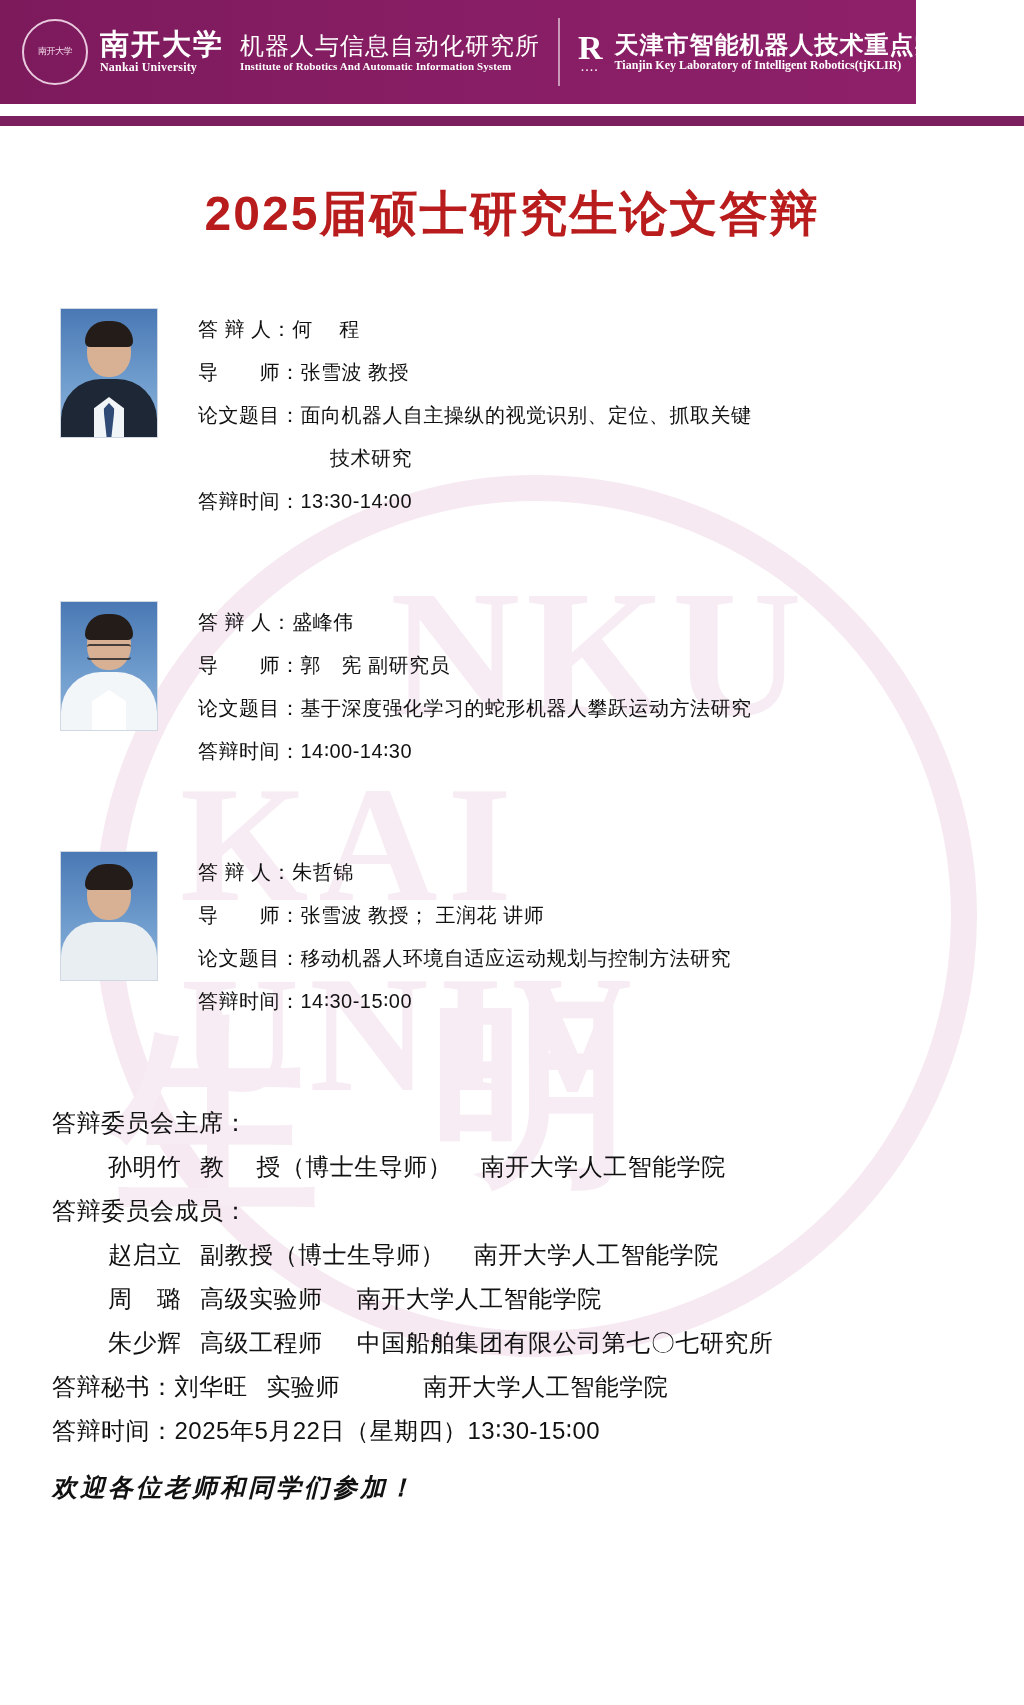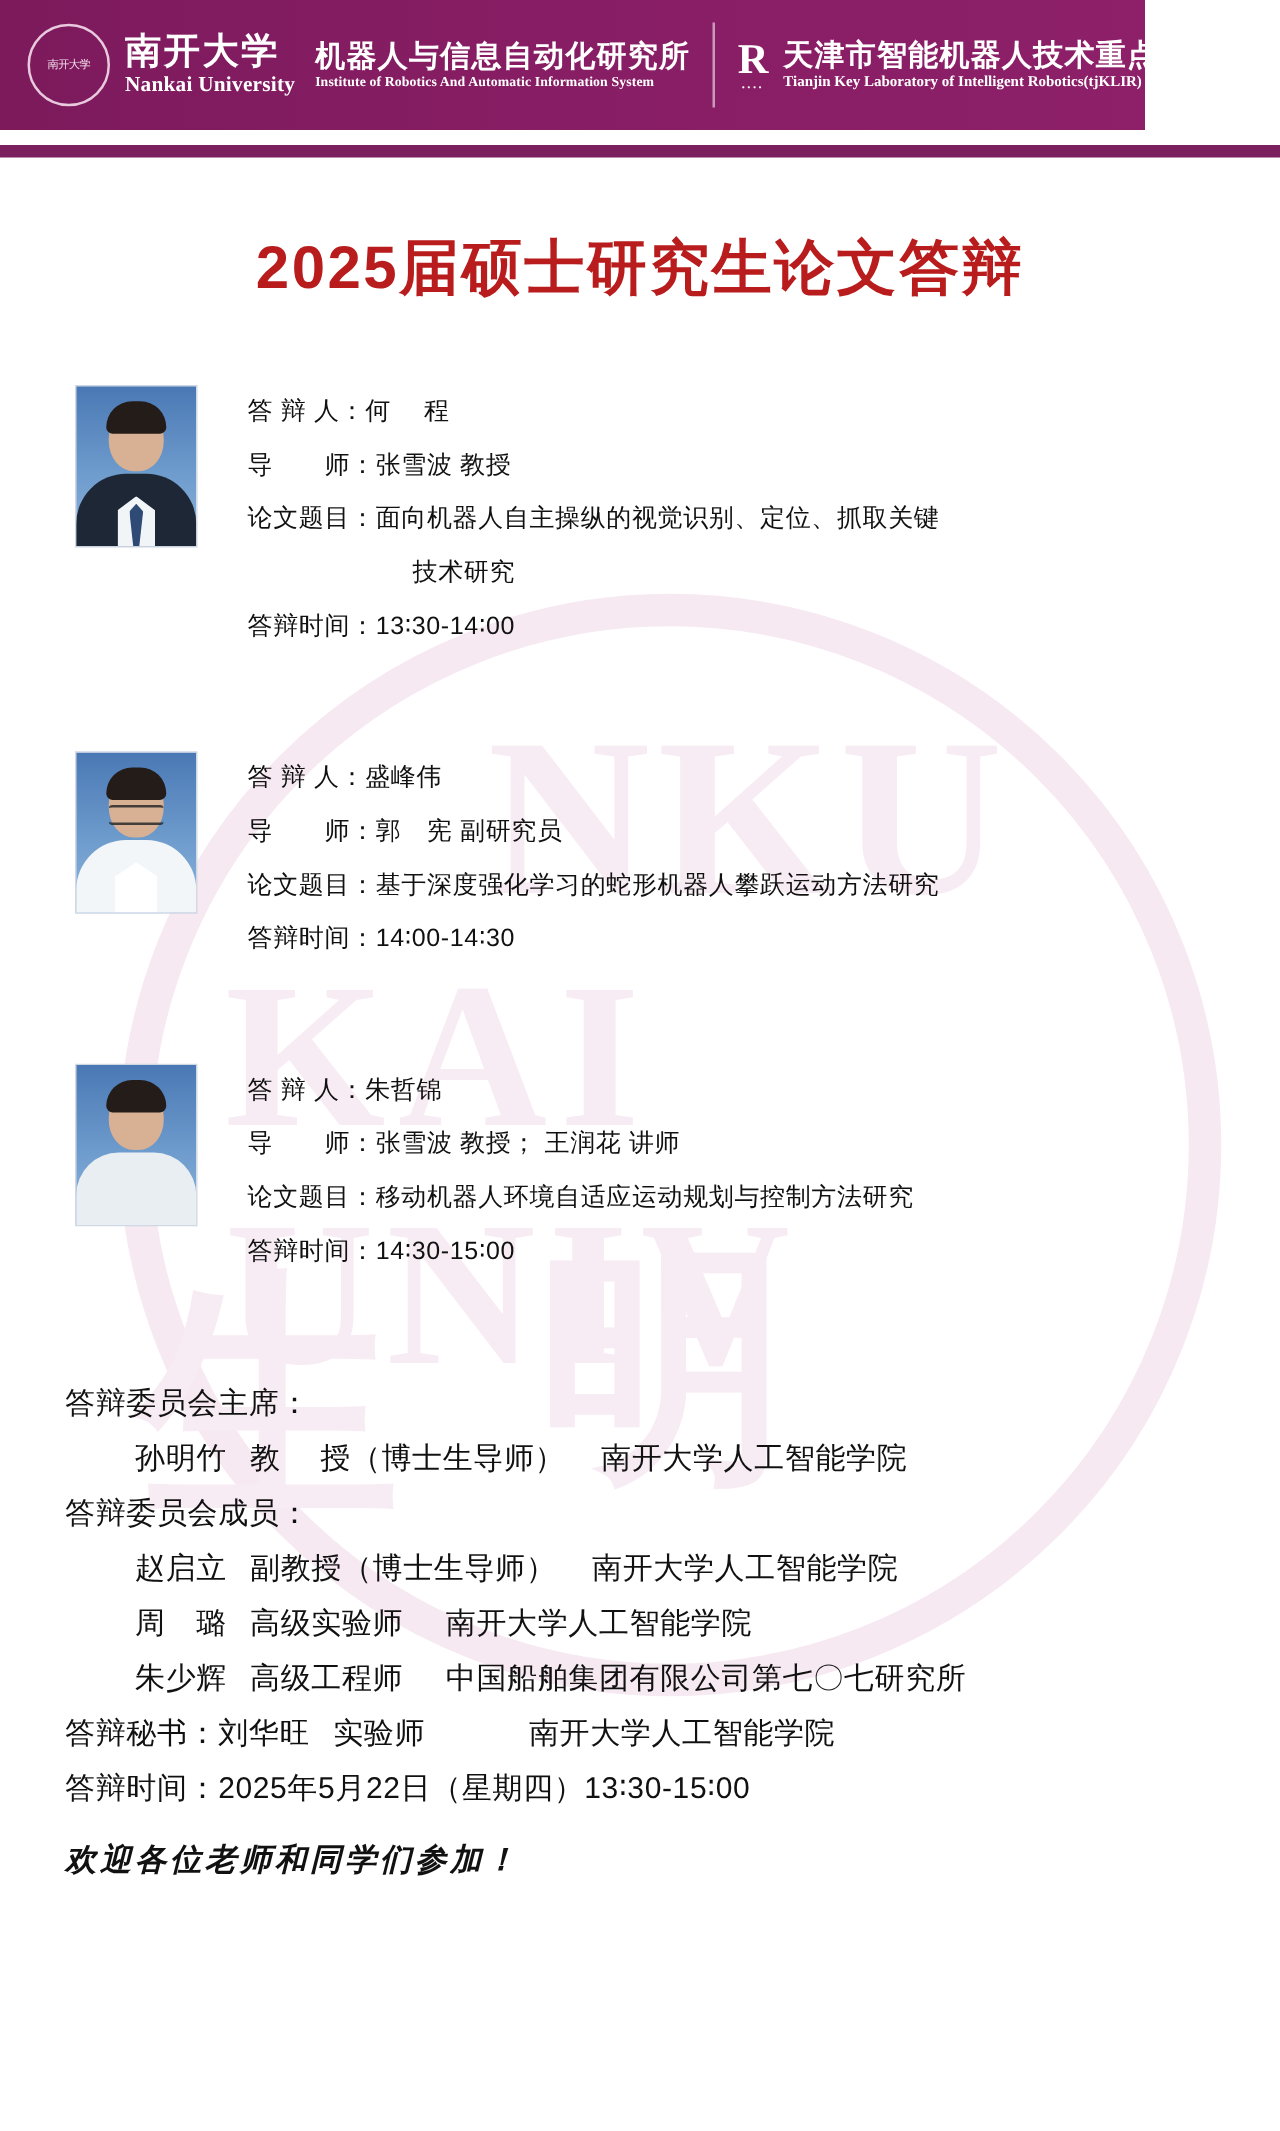--- a/index.html
+++ b/index.html
@@ -54,33 +54,33 @@
     flex: 0 0 auto;
   }
   .nk-name .cn {
     font-size: 29px;
     font-weight: bold;
     letter-spacing: 2px;
     font-family: "Liberation Serif", "DejaVu Serif", serif;
     line-height: 1.1;
   }
   .nk-name .en {
-    font-size: 17px;
+    font-size: 12px;
     font-weight: bold;
     letter-spacing: 0.2px;
     font-family: "Liberation Serif", "DejaVu Serif", serif;
   }
   .inst {
     margin-left: 16px;
     color: #ffffff;
     flex: 0 0 auto;
   }
   .inst .cn {
     font-size: 24px;
-    font-weight: bold;
+    font-weight: normal;
     letter-spacing: 1px;
     line-height: 1.15;
   }
   .inst .en {
     font-size: 11px;
     font-weight: bold;
     letter-spacing: 0.1px;
     font-family: "Liberation Serif", "DejaVu Serif", serif;
   }
   .divider-v {

